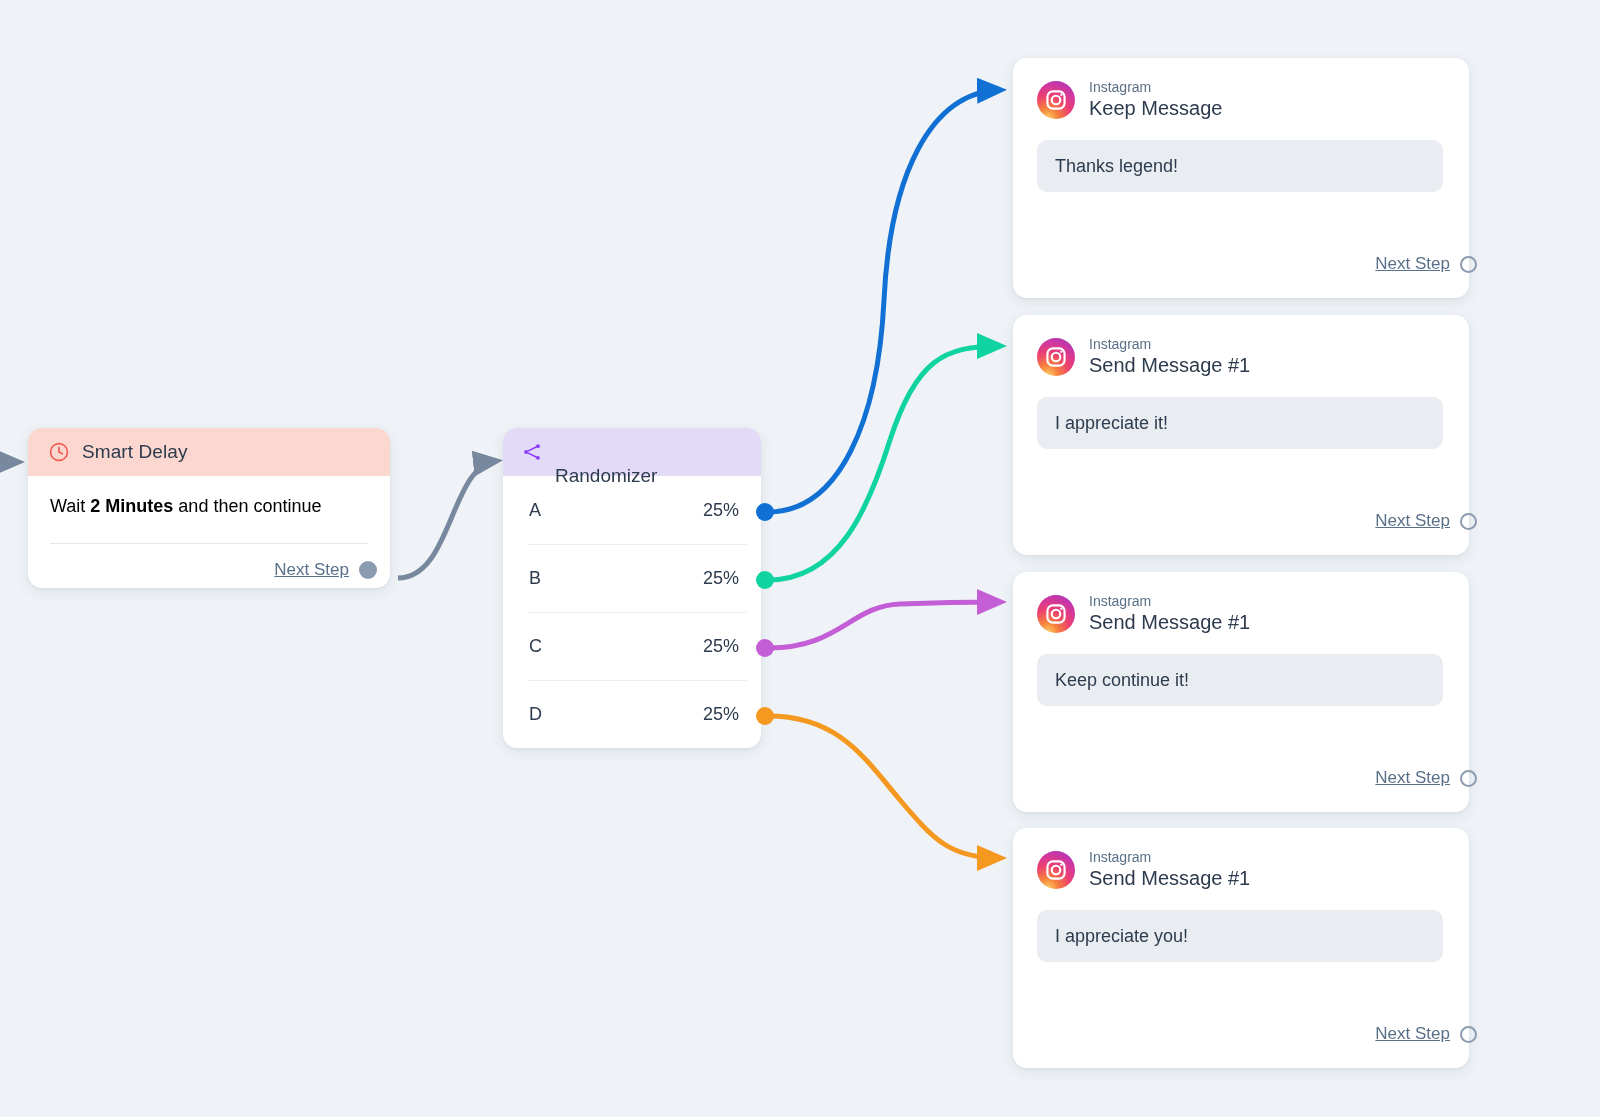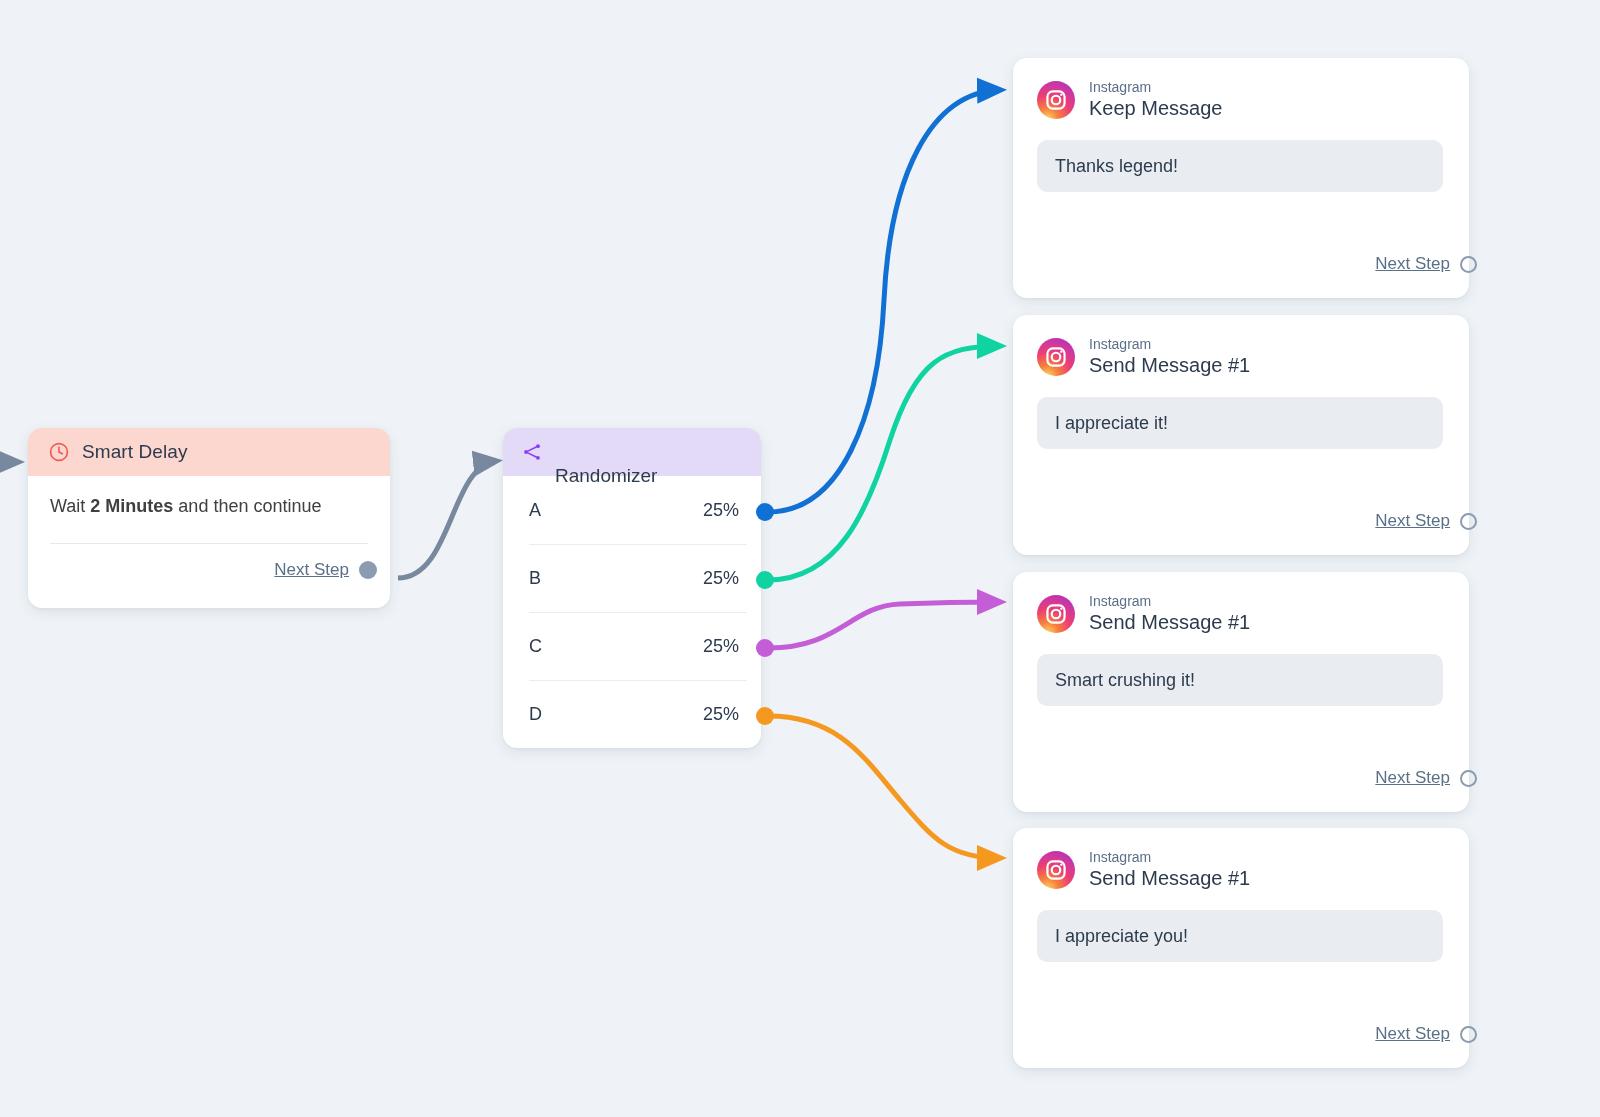--- a/index.html
+++ b/index.html
@@ -32,42 +32,42 @@
     border-radius: 14px;
     box-shadow: 0 4px 14px rgba(28, 50, 79, 0.09), 0 1px 3px rgba(28,50,79,0.06);
     z-index: 2;
   }
 
   
   #smart-delay {
     left: 28px;
     top: 428px;
     width: 362px;
-    height: 180px;
+    height: 160px;
     overflow: hidden;
   }
   #smart-delay .node-header {
     height: 48px;
     background: #fbd7cf;
     display: flex;
     align-items: center;
     padding: 0 0 0 20px;
     gap: 12px;
   }
   #smart-delay .node-title {
     font-size: 19px;
     color: #2d3b4e;
     letter-spacing: .1px;
   }
   #smart-delay .node-body {
     padding: 20px 22px 0 22px;
   }
   .delay-text {
     font-size: 18px;
-    color: #404040;
+    color: #000000;
   }
   .delay-text b { font-weight: 700; }
   .divider {
     margin-top: 26px;
     height: 1px;
     background: #e4e9ef;
   }
   .nextstep-row {
     display: flex;
     align-items: center;
@@ -372,21 +372,21 @@
           <circle cx="20" cy="20" r="4.5" fill="none" stroke="#fff" stroke-width="2.3"></circle>
           <circle cx="25.6" cy="14.4" r="1.25" fill="#fff"></circle>
         </svg>
       </span>
       <span class="ig-meta">
         <span class="ig-platform">Instagram</span>
         <span class="ig-action">Send Message #1</span>
       </span>
     </div>
     <div class="ig-bubble">
-      <span class="ig-bubble-text">Smart crushing it!</span>
+      <span class="ig-bubble-text">Keep continue it!</span>
     </div>
     <div class="ig-next">
       <span class="nextstep-label">Next Step</span>
       <span class="dot-hollow" style="margin-right:-8px;"></span>
     </div>
   </div>
 
   <div class="node ig-card" style="top:828px;">
     <div class="ig-head">
       <span class="ig-icon">

